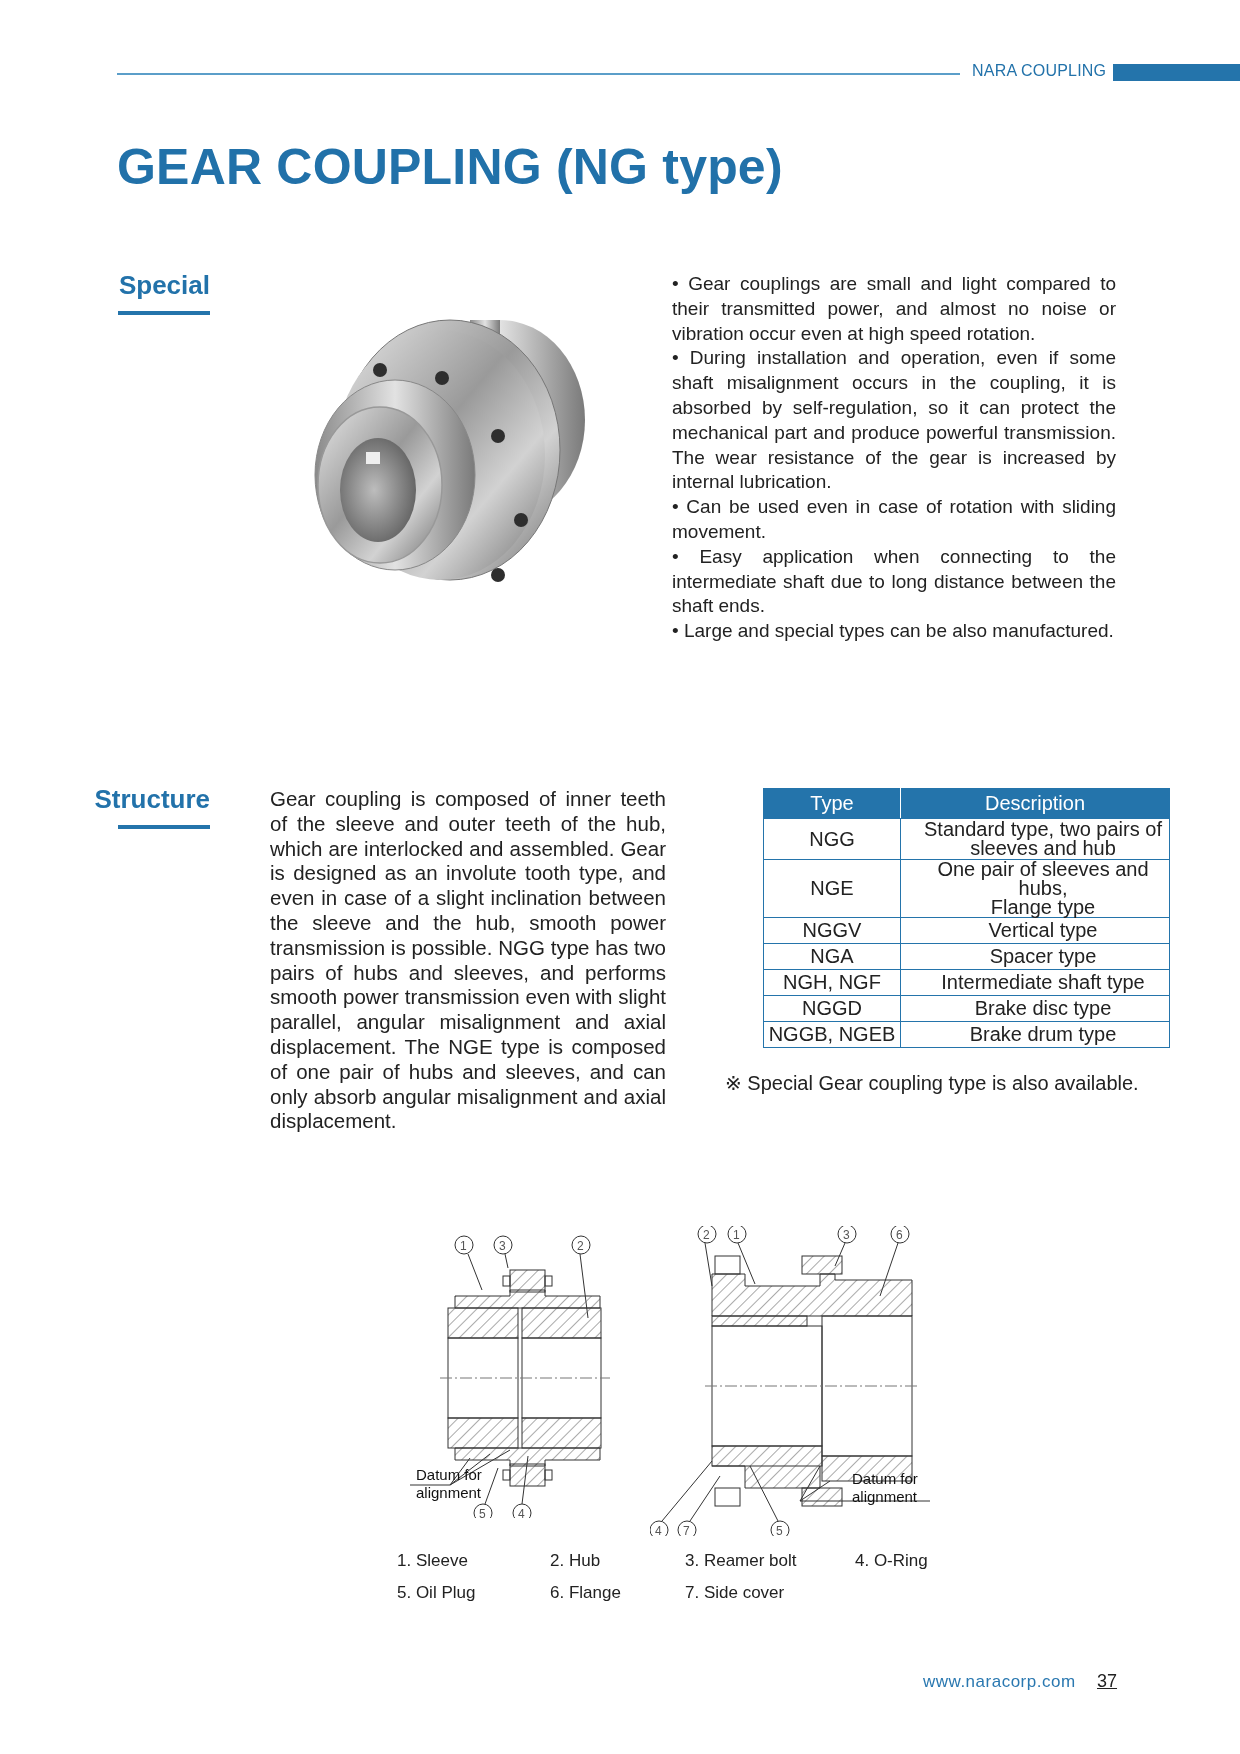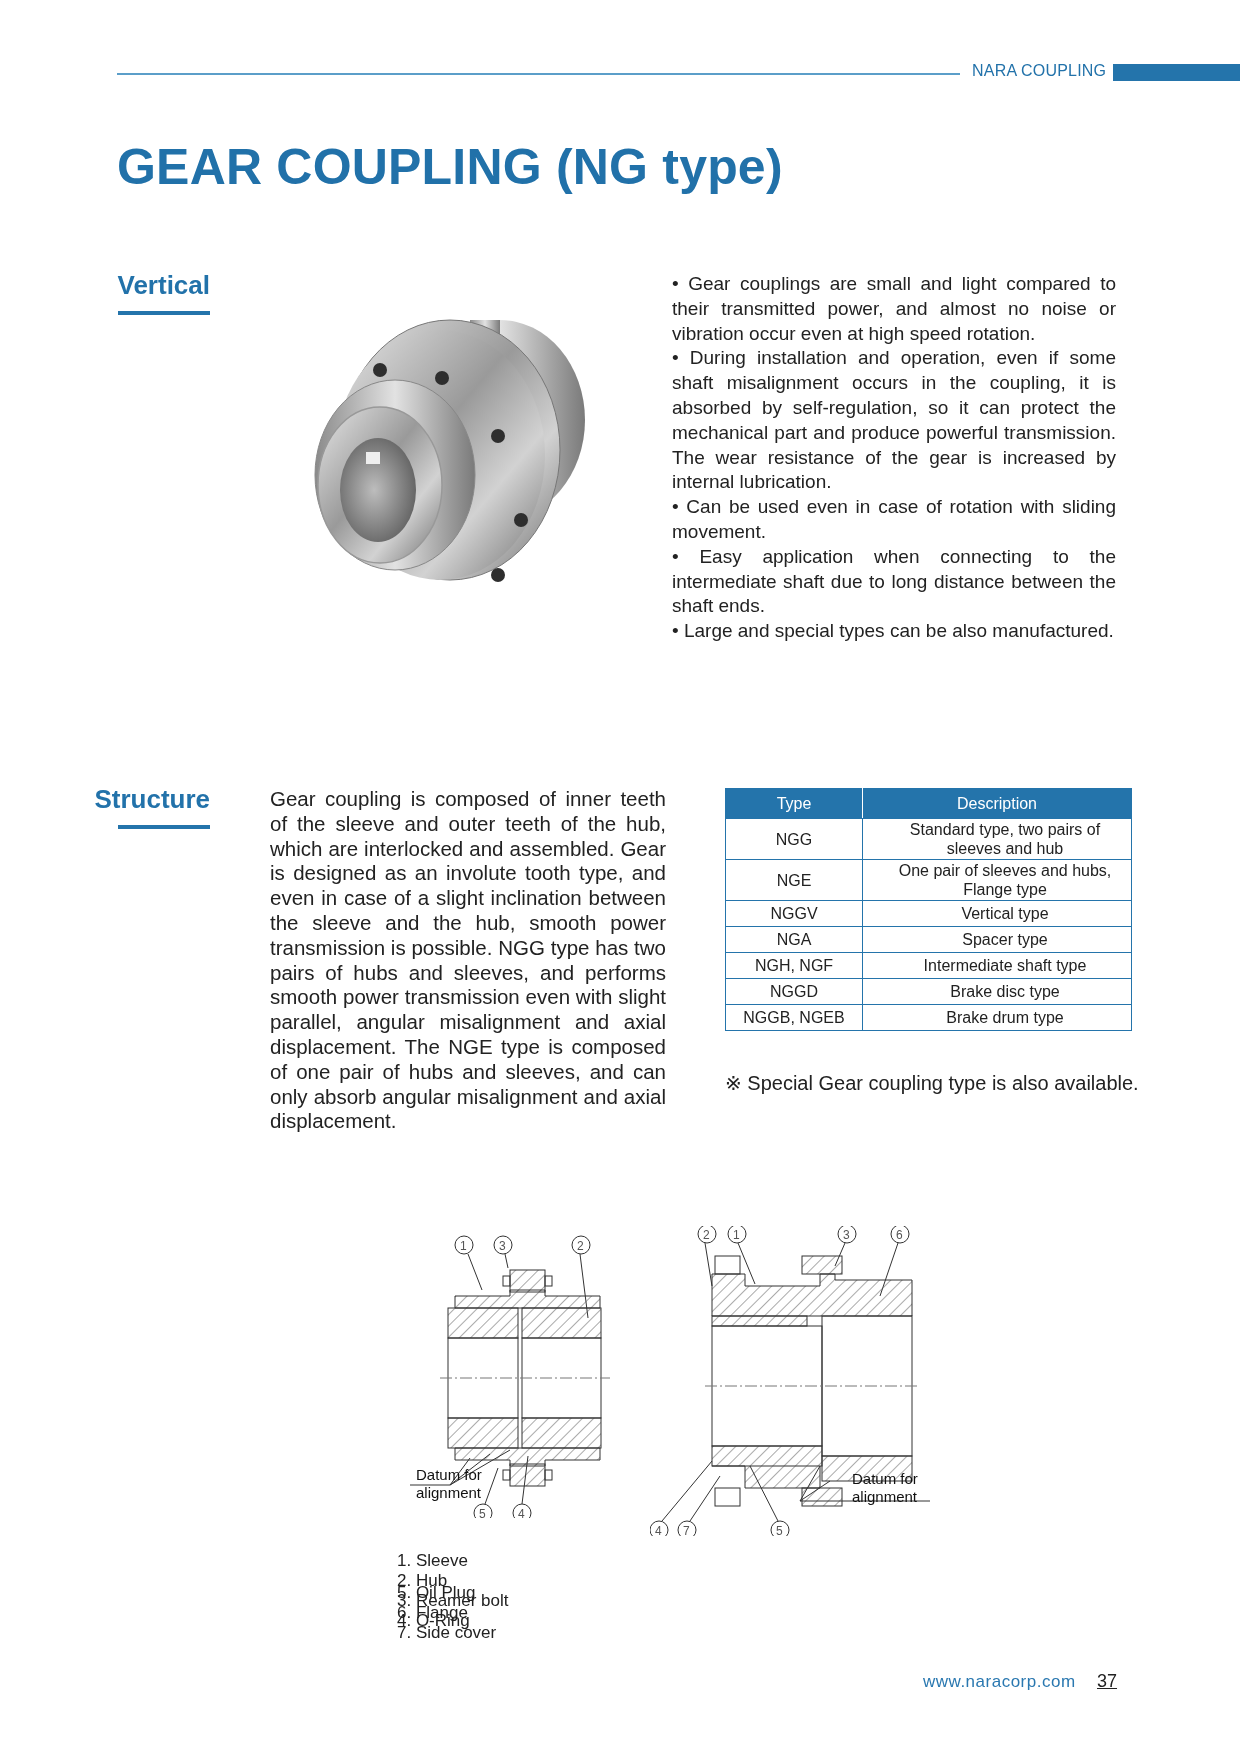--- a/index.html
+++ b/index.html
@@ -19,54 +19,54 @@
   .section-rule { height:4px; background:#2474ab; width:92px; }
 
   .feat-text { left:672px; top:272px; width:444px; font-size:19px; line-height:24.8px;
                text-align:justify; color:#222; }
   .feat-text p { margin:0; }
 
   .struct-text { left:270px; top:787px; width:396px; font-size:20.5px; line-height:24.8px;
                  text-align:justify; color:#222; }
 
   
-  table.types { border-collapse:collapse; font-size:16px; color:#222; }
+  table.types { border-collapse:collapse; font-size:20px; color:#222;margin-left:38px; }
   table.types th { background:#2474ab; color:#fff; font-weight:normal; height:27px;
                    border:1px solid #2474ab; border-right:1px solid #ffffff; }
   table.types th:last-child { border-right:1px solid #2474ab; }
   table.types td { border:1px solid #2474ab; text-align:center; padding:0 4px; line-height:19px; }
   table.types td.t-type { width:128px; }
   table.types td.t-desc { width:244px;padding-left:20px; }
   table.types tr.two td { height:40px; }
   table.types tr.one td { height:25px; }
 
   .note { left:725px; top:1071px; font-size:20px; color:#222; }
 
   .parts-grid { left:397px; top:1551px; font-size:17px; color:#222; }
-  .parts-grid .row { display:flex; height:32px;flex-direction:column; }
+  .parts-grid .row { display:flex; height:32px; }
   .parts-grid .cell { width:153px; }
   .parts-grid .cell:nth-child(2) { width:135px; }
   .parts-grid .cell:nth-child(3) { width:170px; }
 
   .footer-url { left:923px; top:1672px; font-size:17px; color:#2a78b0; letter-spacing:0.5px; }
   .footer-page { left:1097px; top:1671px; font-size:18px; color:#222;text-decoration:underline; }
 
   .diagram-label { font-size:15px; color:#111; line-height:18px; }
   svg text { font-family:"Liberation Sans", sans-serif; }
 </style>
 </head>
 <body>
 
 <div class="abs hdr-line"></div>
 <div class="abs hdr-label">NARA COUPLING</div>
 <div class="abs hdr-bar"></div>
 
 <div class="abs page-title">GEAR COUPLING (NG type)</div>
 
-<div class="abs section-head" style="left:10px; top:270px;">Vertical</div>
+<div class="abs section-head" style="left:10px; top:270px;">Special</div>
 <div class="abs section-rule" style="left:118px; top:311px;"></div>
 
 <div class="abs" style="left:300px; top:300px; width:300px; height:290px;">
   <svg width="300" height="290" viewBox="0 0 300 290">
     <defs>
       <linearGradient id="metal" x1="0" y1="0" x2="1" y2="1">
         <stop offset="0" stop-color="#e6e6e6"></stop>
         <stop offset="0.45" stop-color="#9a9a9a"></stop>
         <stop offset="0.7" stop-color="#d2d2d2"></stop>
         <stop offset="1" stop-color="#6e6e6e"></stop>

